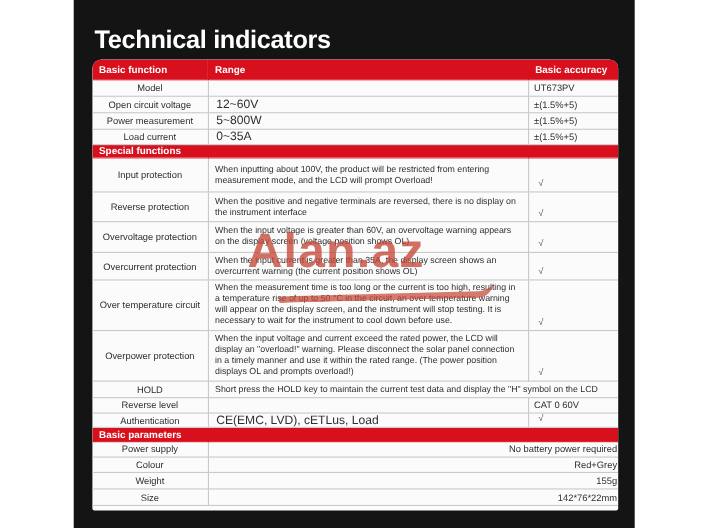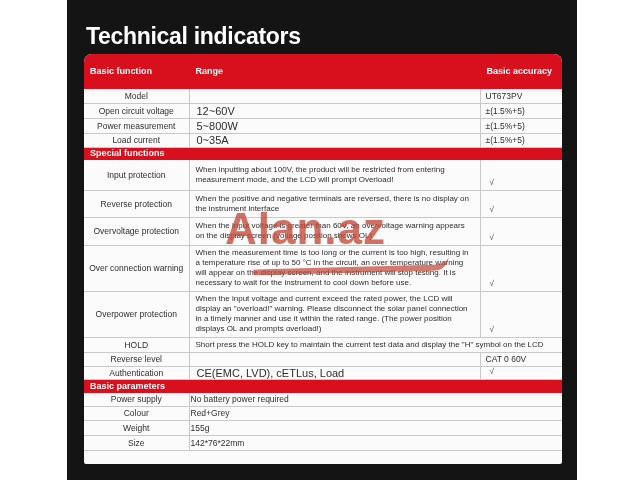--- a/index.html
+++ b/index.html
@@ -27,21 +27,21 @@
   tr.head td, tr.band td{
     background:#d8101e;color:#ffffff;font-weight:bold;font-size:9px;
     padding:0 6px;border-color:#d8101e;
   }
   td.lbl{font-size:8.5px;padding:0 5px;white-space:nowrap;text-align:center;}
   td.rng{font-size:11px;padding:0 7px;white-space:nowrap;}
   td.val{font-size:8.5px;padding:0 5px;white-space:nowrap;margin-top:12px;}
   td.desc{font-size:8px;line-height:10px;padding:2px 5px 2px 6px;}
   td.desc.oneline{white-space:nowrap;}
   td.chk{font-size:8px;color:#444;vertical-align:bottom;padding:0 0 3px 9px;}
-  td.pval{font-size:8.5px;text-align:left;}
+  td.pval{font-size:8.5px;text-align:right;}
   td.filler{border-left:hidden;border-right:hidden;border-bottom:hidden;}
   .watermark{
     position:absolute;left:225px;top:205px;width:230px;height:70px;
     pointer-events:none;
   }
   .watermark .wm-text{
     font-size:44px;font-weight:bold;letter-spacing:1px;
     color:rgba(198,72,56,0.78);line-height:48px;
   }
   .watermark .wm-underline{
@@ -58,21 +58,21 @@
 
   <div class="table-wrap">
     <table>
       <colgroup>
           <col style="width:105px">
           <col style="width:291px">
           <col style="width:82px">
         </colgroup>
 
       <tbody>
-          <tr class="head" style="height:34px">
+          <tr class="head" style="height:18px">
         <td>Basic function</td>
         <td>Range</td>
         <td>Basic accuracy</td>
       </tr>
 
       <tr style="height:15px">
         <td class="lbl">Model</td>
         <td class="rng"></td>
         <td class="val">UT673PV</td>
       </tr>
@@ -104,22 +104,27 @@
       <tr style="height:27px">
         <td class="lbl">Reverse protection</td>
         <td class="desc">When the positive and negative terminals are reversed, there is no display on the instrument interface</td>
         <td class="chk">√</td>
       </tr>
       <tr style="height:28px">
         <td class="lbl">Overvoltage protection</td>
         <td class="desc">When the input voltage is greater than 60V, an overvoltage warning appears on the display screen (voltage position shows OL)</td>
         <td class="chk">√</td>
       </tr>
+      <tr style="height:25px">
+        <td class="lbl">Overcurrent protection</td>
+        <td class="desc">When the input current is greater than 35A, the display screen shows an overcurrent warning (the current position shows OL)</td>
+        <td class="chk">√</td>
+      </tr>
       <tr style="height:46px">
-        <td class="lbl">Over connection warning</td>
+        <td class="lbl">Over temperature circuit</td>
         <td class="desc">When the measurement time is too long or the current is too high, resulting in a temperature rise of up to 50 °C in the circuit, an over temperature warning will appear on the display screen, and the instrument will stop testing. It is necessary to wait for the instrument to cool down before use.</td>
         <td class="chk">√</td>
       </tr>
       <tr style="height:46px">
         <td class="lbl">Overpower protection</td>
         <td class="desc">When the input voltage and current exceed the rated power, the LCD will display an "overload!" warning. Please disconnect the solar panel connection in a timely manner and use it within the rated range. (The power position displays OL and prompts overload!)</td>
         <td class="chk">√</td>
       </tr>
 
       <tr style="height:13px">

